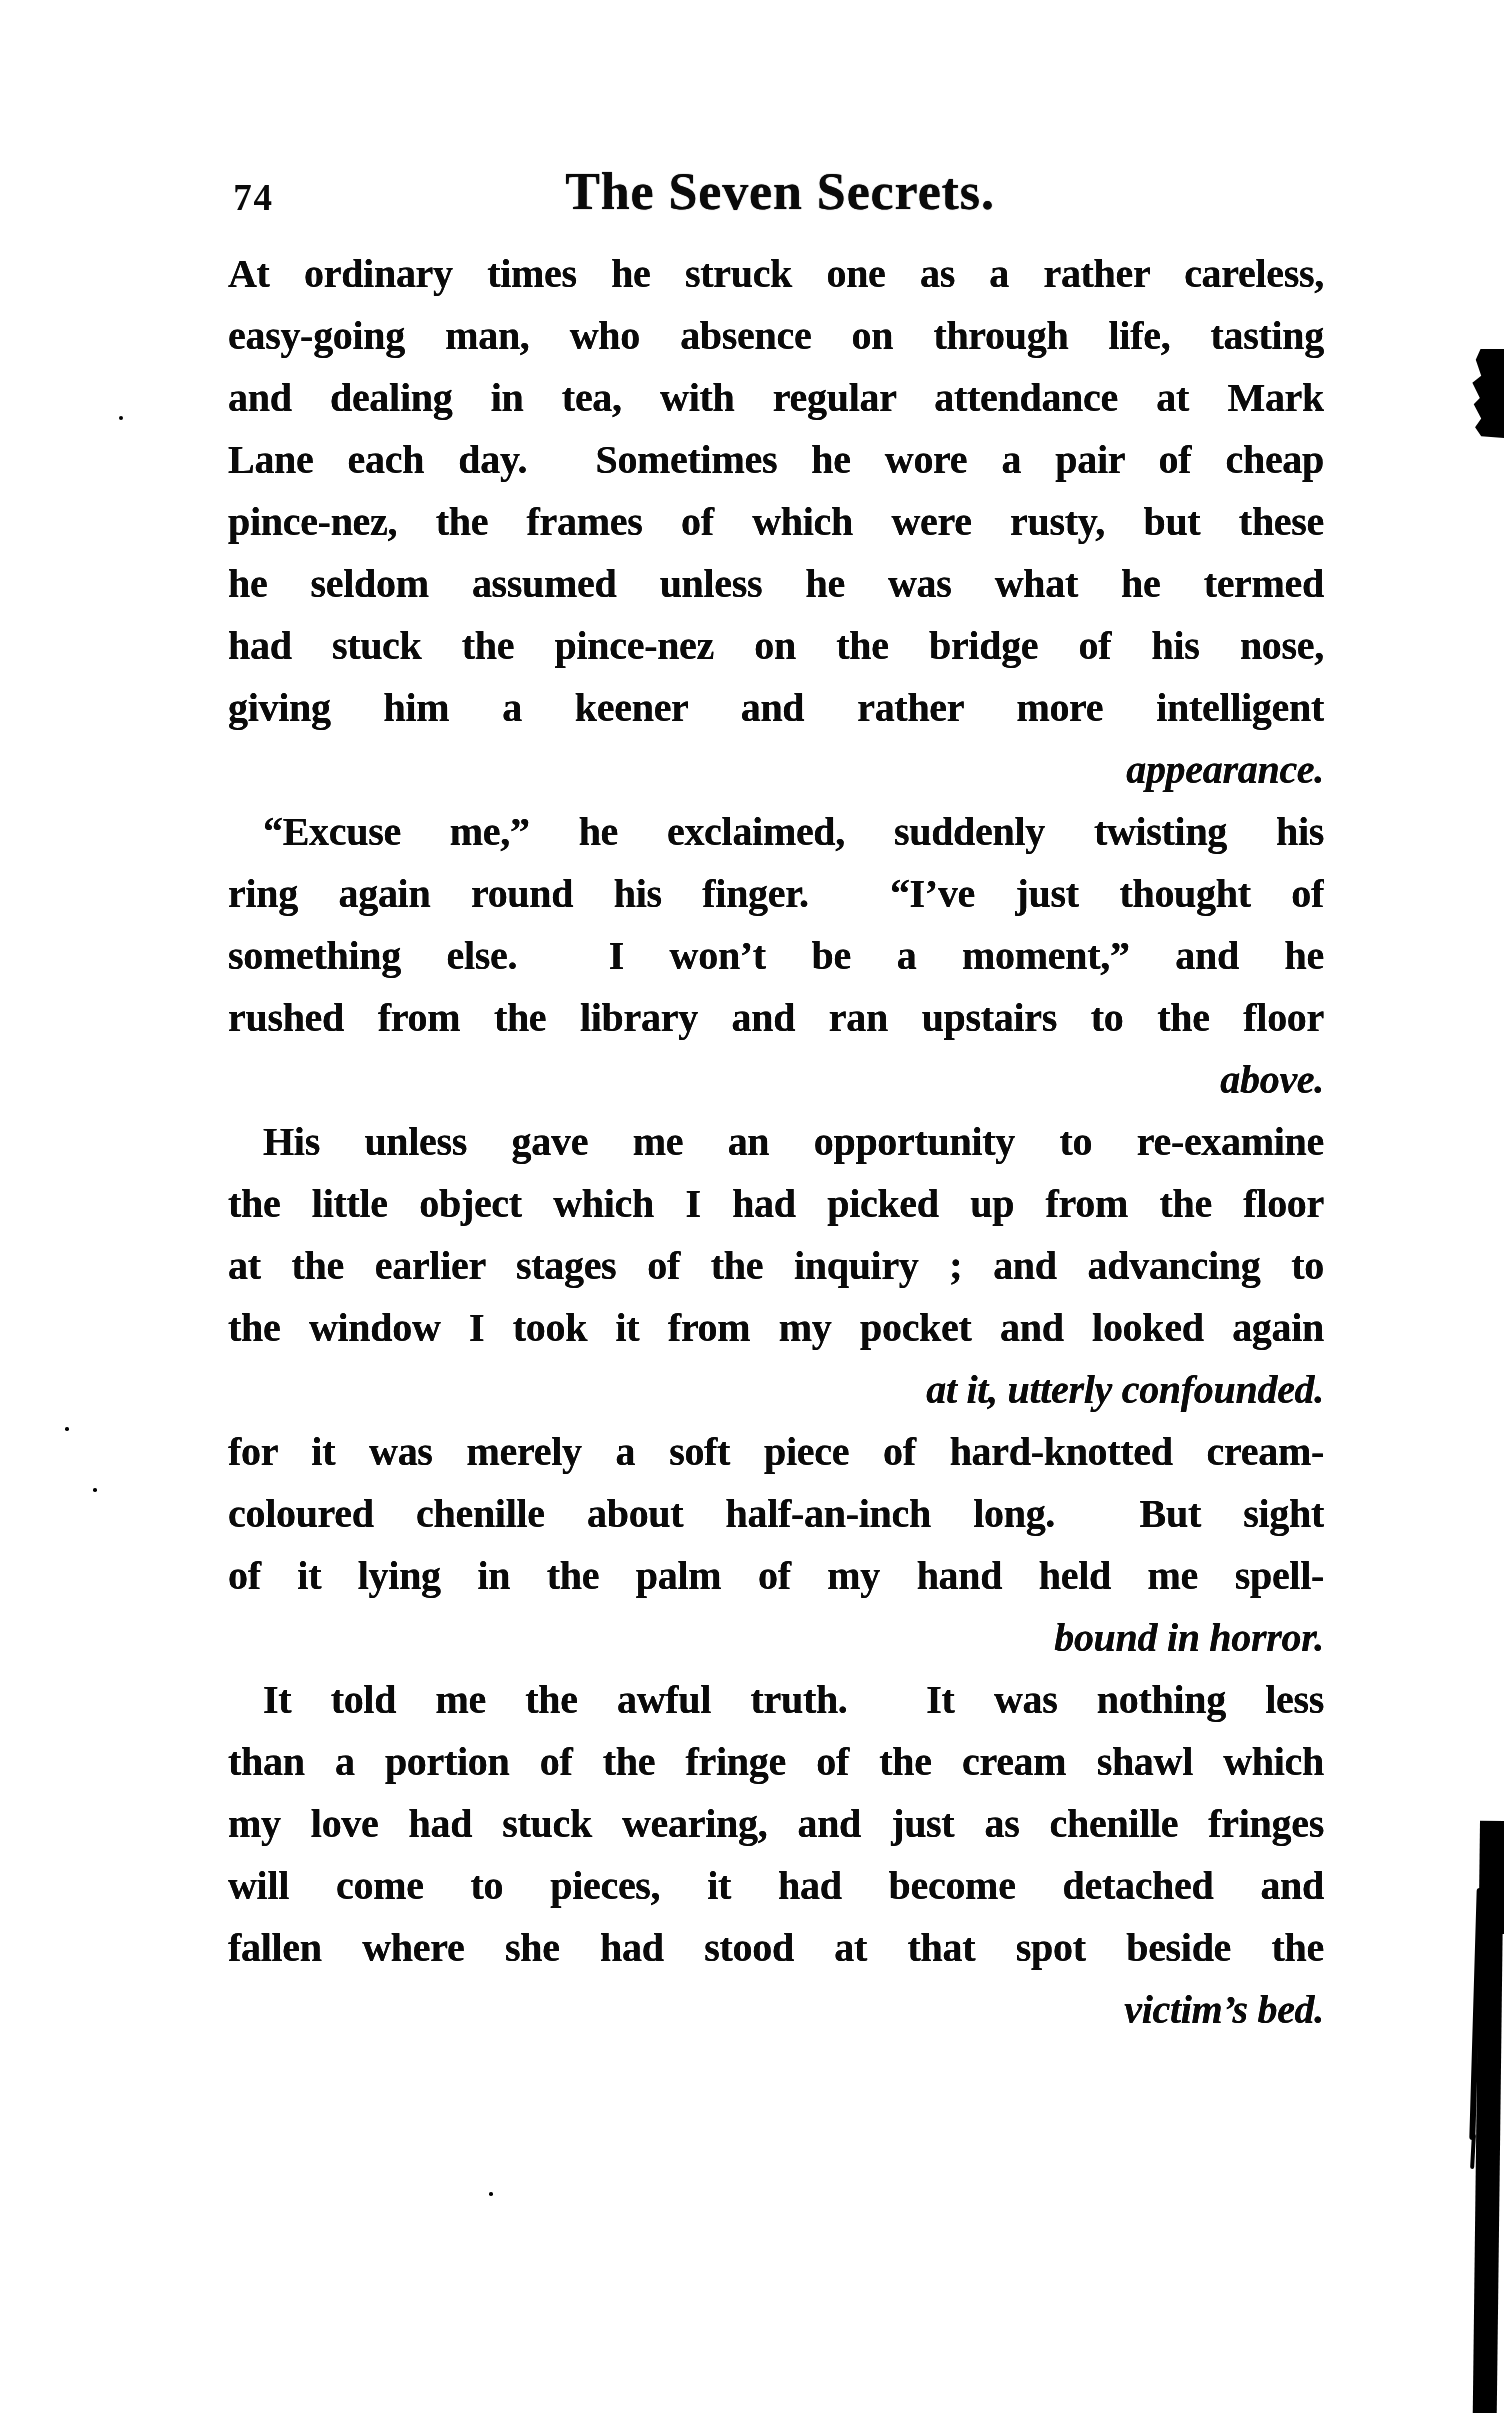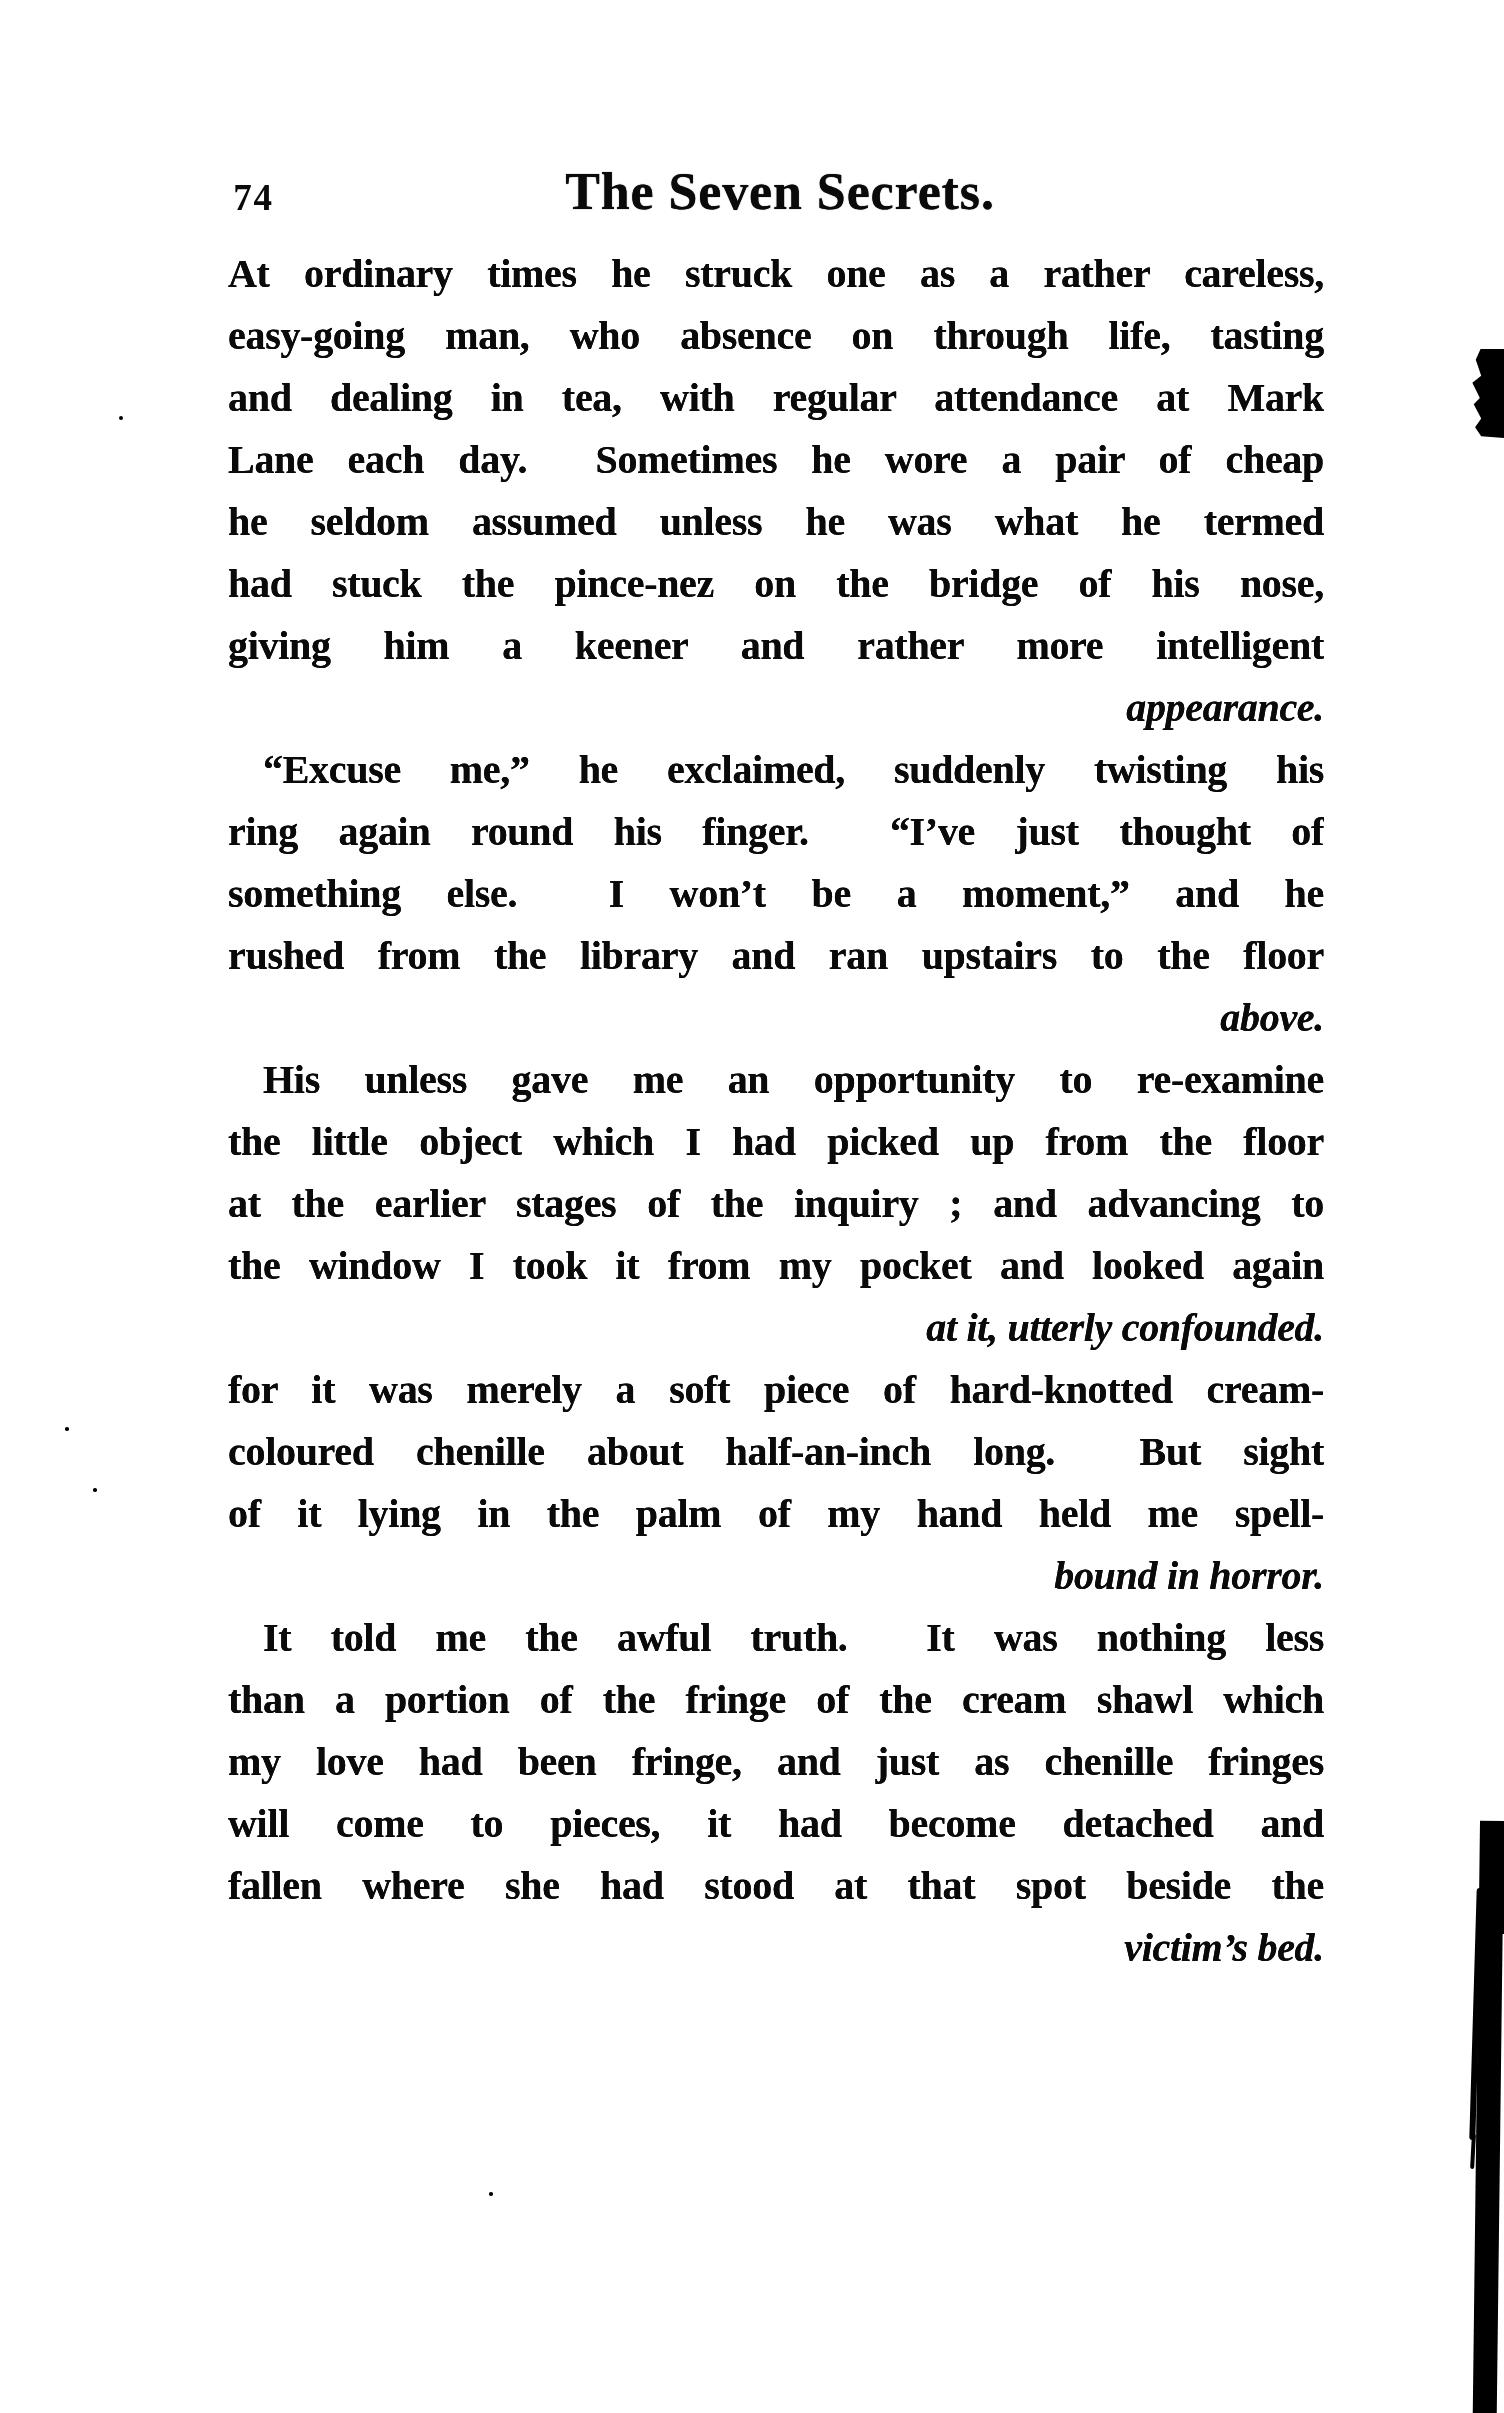--- a/index.html
+++ b/index.html
@@ -129,41 +129,42 @@
   <div class="running-head">
     <div class="page-number">74</div>
     <div class="running-title">The Seven Secrets.</div>
   </div>
 
   <div class="text-block">
     <div class="line">At ordinary times he struck one as a rather careless,</div>
     <div class="line">easy-going man, who absence on through life, tasting</div>
     <div class="line">and dealing in tea, with regular attendance at Mark</div>
     <div class="line">Lane each day.&nbsp; Sometimes he wore a pair of cheap</div>
+    <div class="line">pince-nez, the frames of which were rusty, but these</div>
     <div class="line">he seldom assumed unless he was what he termed</div>
     <div class="line">had stuck the pince-nez on the bridge of his nose,</div>
     <div class="line">giving him a keener and rather more intelligent</div>
     <div class="line last">appearance.</div>
     <div class="line indent">“Excuse me,” he exclaimed, suddenly twisting his</div>
     <div class="line">ring again round his finger.&nbsp; “I’ve just thought of</div>
     <div class="line">something else.&nbsp; I won’t be a moment,” and he</div>
     <div class="line">rushed from the library and ran upstairs to the floor</div>
     <div class="line last">above.</div>
     <div class="line indent">His unless gave me an opportunity to re-examine</div>
     <div class="line">the little object which I had picked up from the floor</div>
     <div class="line">at the earlier stages of the inquiry ; and advancing to</div>
     <div class="line">the window I took it from my pocket and looked again</div>
     <div class="line last">at it, utterly confounded.</div>
     <div class="line">for it was merely a soft piece of hard-knotted cream-</div>
     <div class="line">coloured chenille about half-an-inch long.&nbsp; But sight</div>
     <div class="line">of it lying in the palm of my hand held me spell-</div>
     <div class="line last">bound in horror.</div>
     <div class="line indent">It told me the awful truth.&nbsp; It was nothing less</div>
     <div class="line">than a portion of the fringe of the cream shawl which</div>
-    <div class="line">my love had been fringe, and just as chenille fringes</div>
+    <div class="line">my love had stuck wearing, and just as chenille fringes</div>
     <div class="line">will come to pieces, it had become detached and</div>
     <div class="line">fallen where she had stood at that spot beside the</div>
     <div class="line last">victim’s bed.</div>
   </div>
 
   <div class="artifact ink-blob"></div>
   <div class="artifact edge-bar"></div>
   <div class="artifact edge-bar-top"></div>
   <div class="artifact edge-streak"></div>
   <div class="artifact edge-streak-tail"></div>

